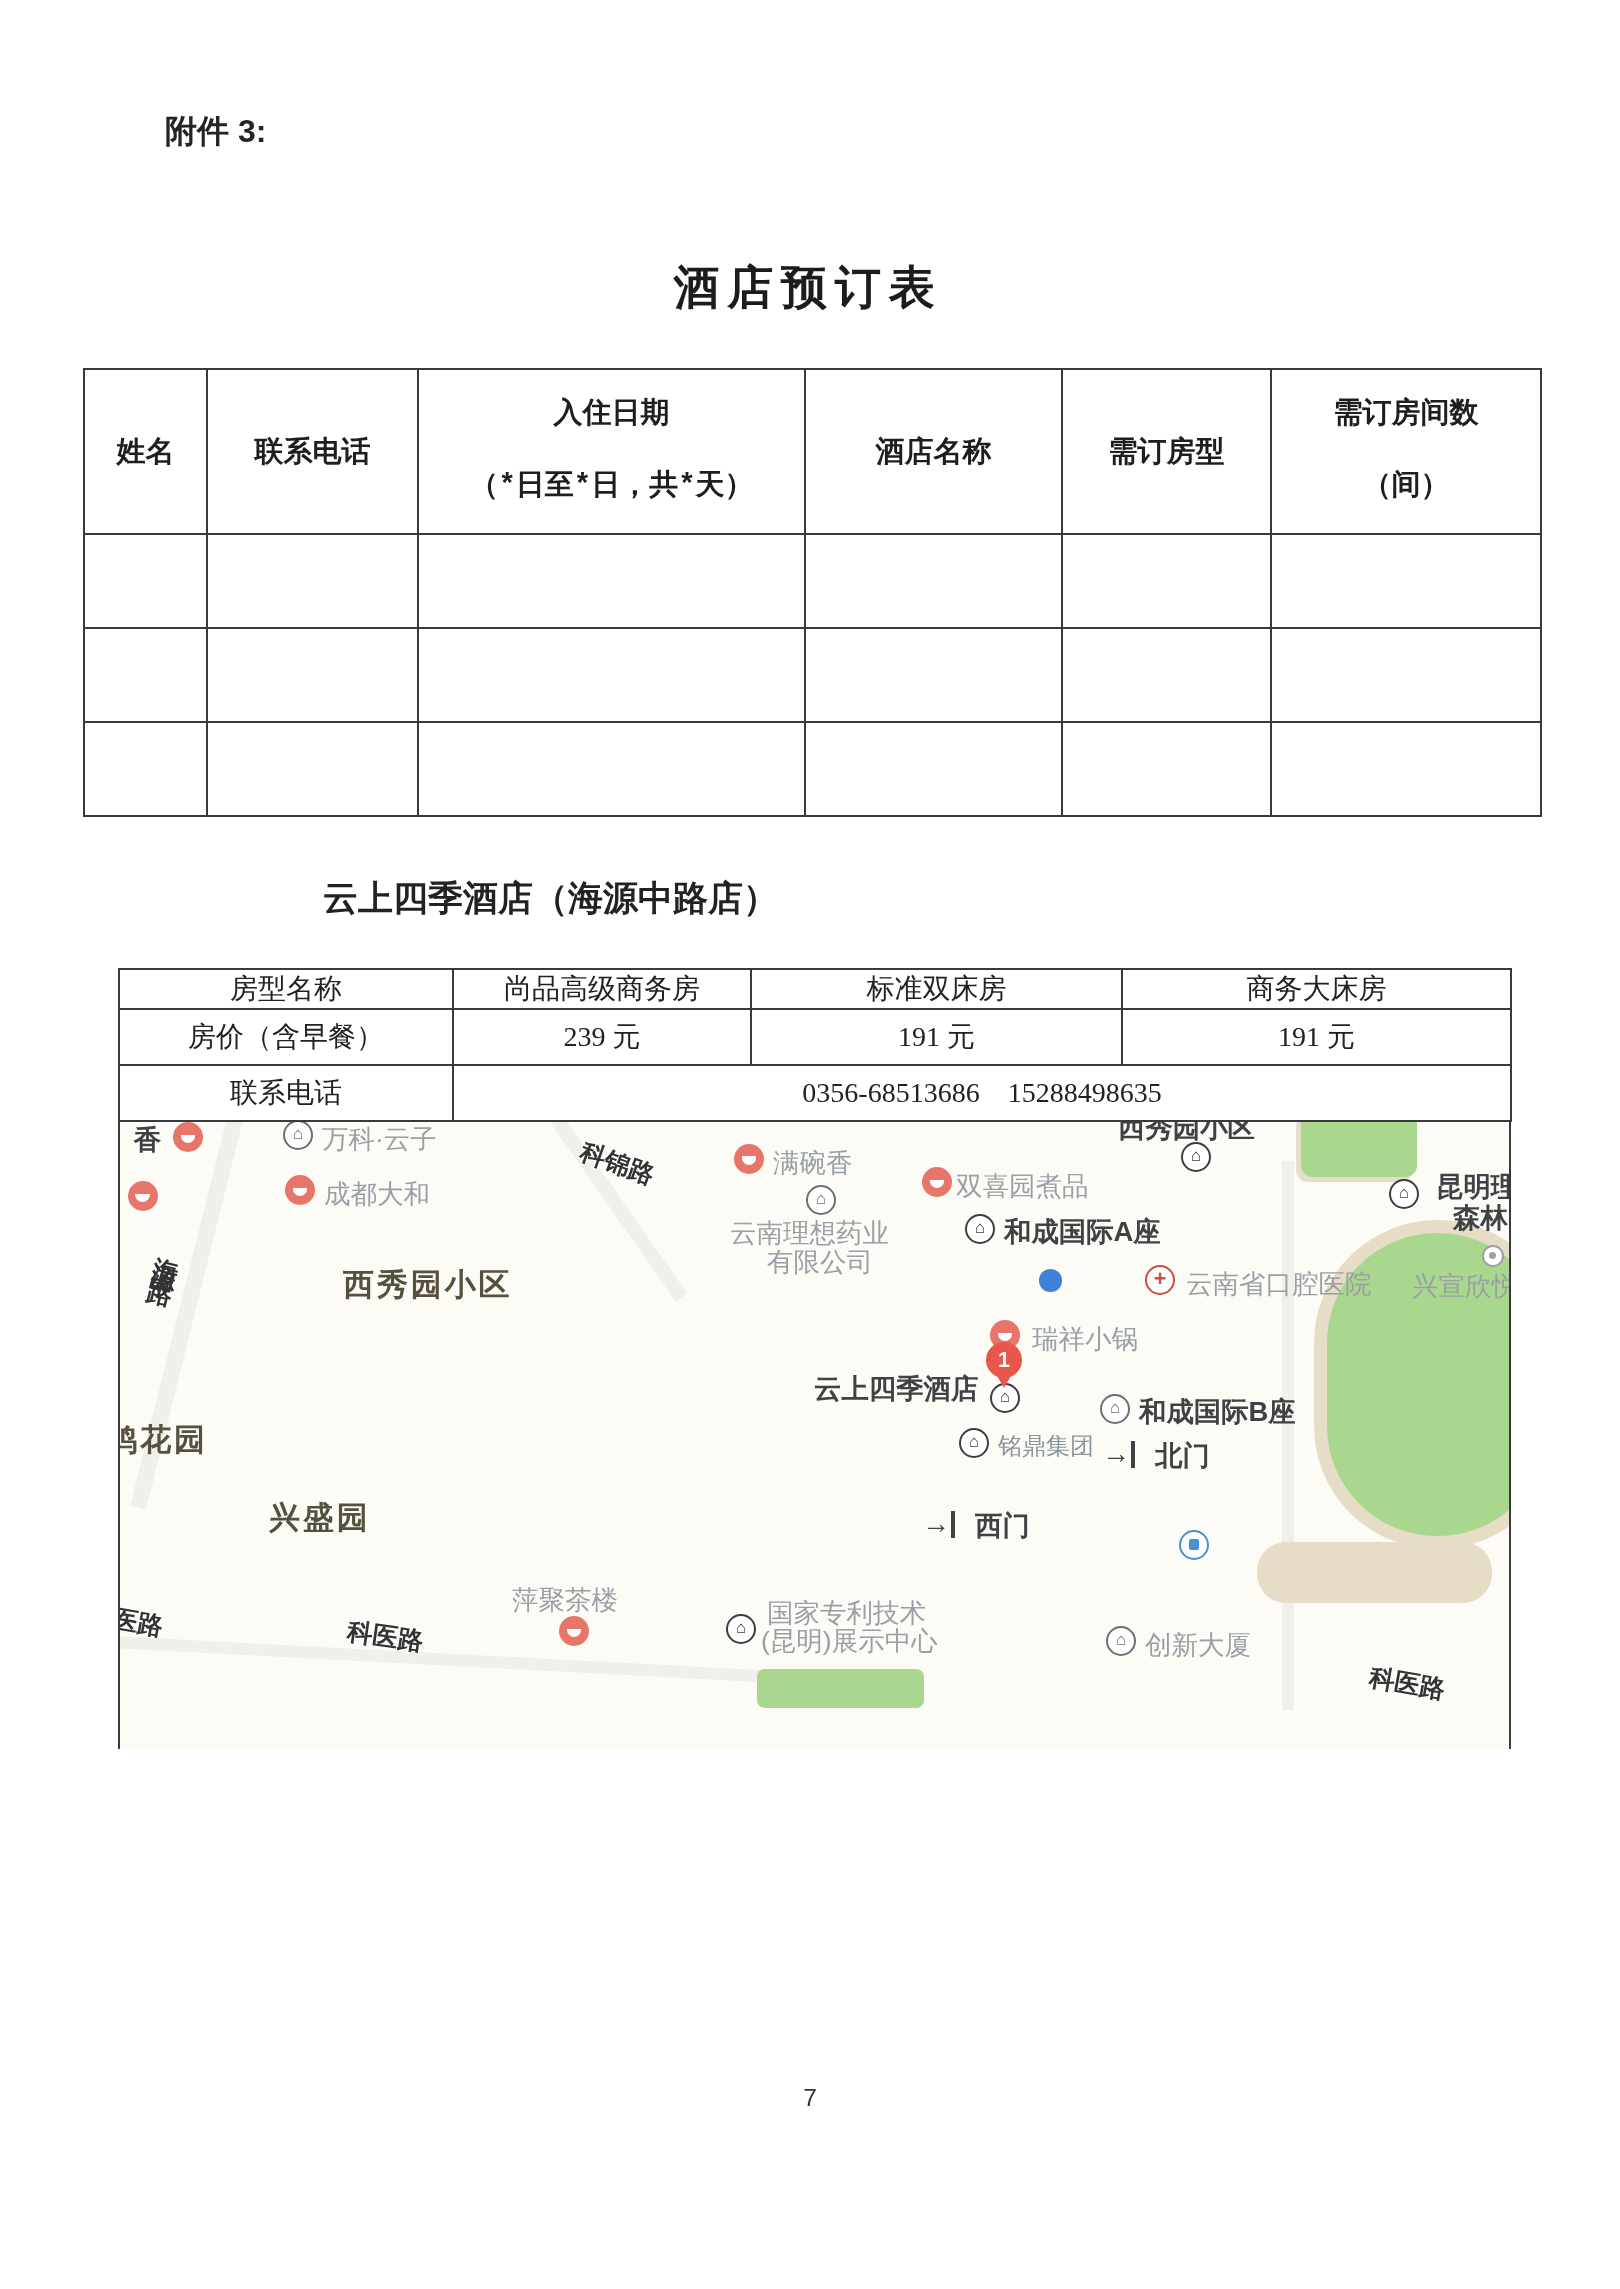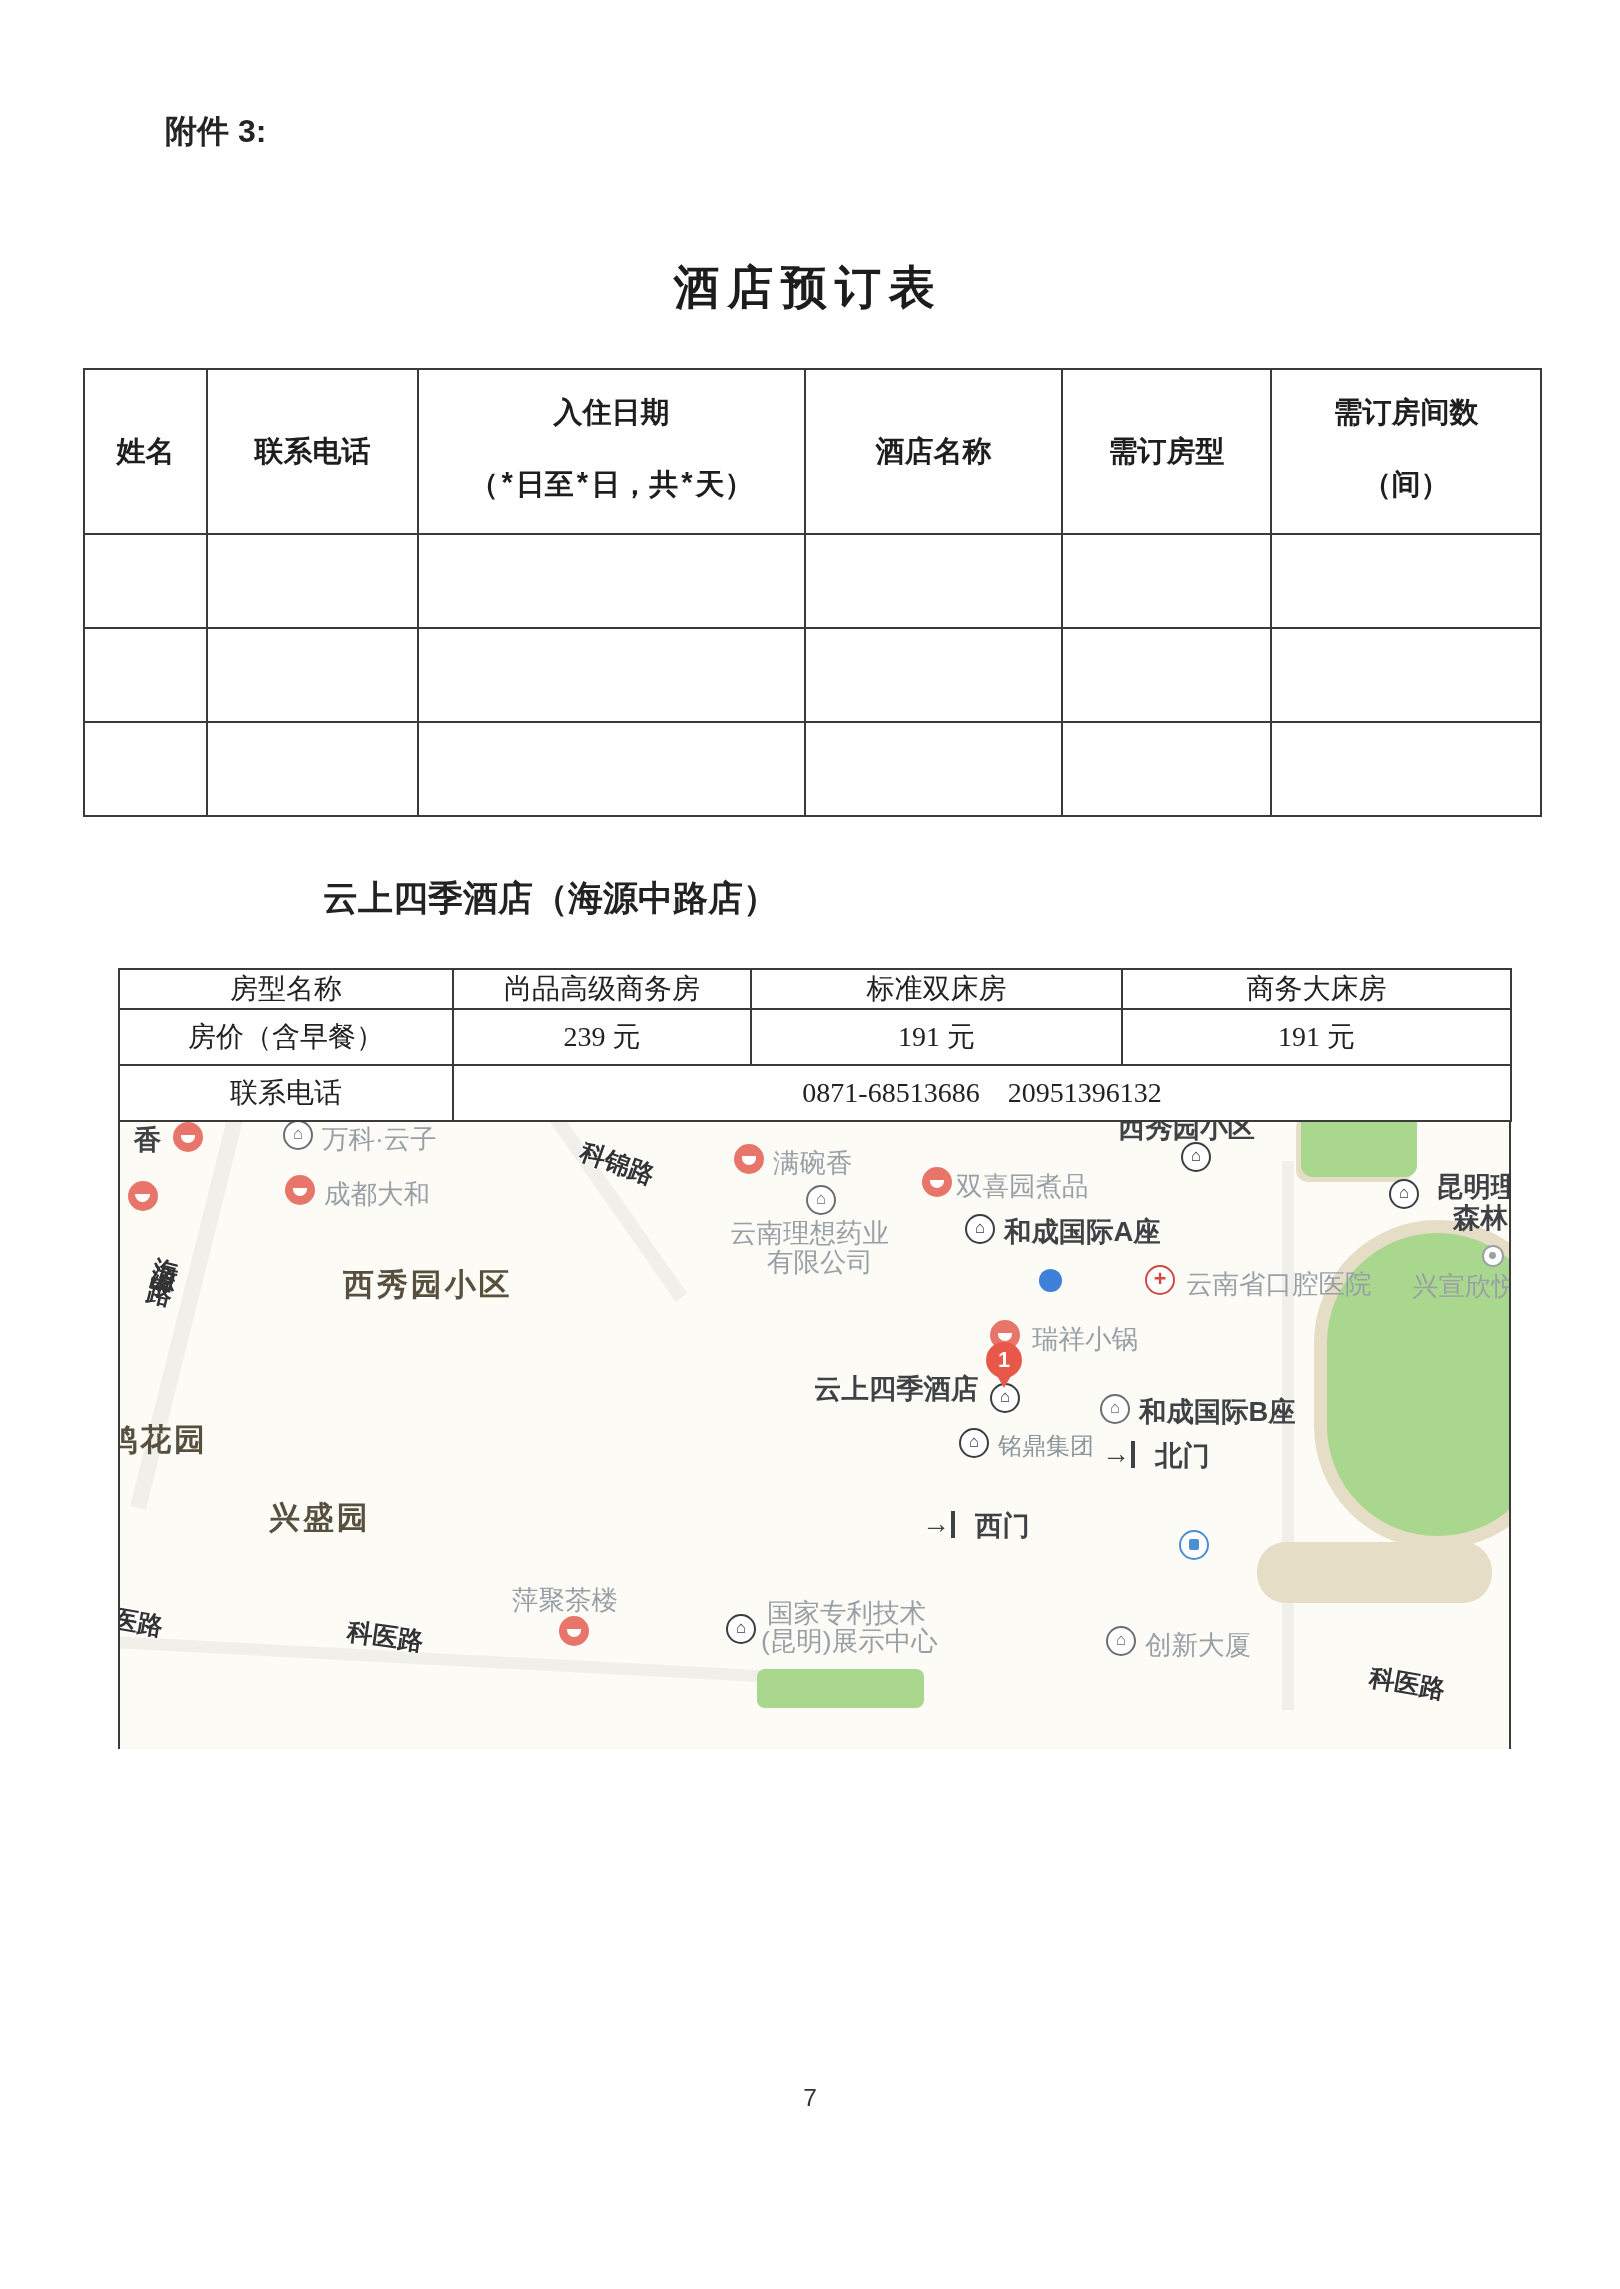--- a/index.html
+++ b/index.html
@@ -193,21 +193,21 @@
       <td>商务大床房</td>
     </tr>
     <tr class="r2">
       <td>房价（含早餐）</td>
       <td>239 元</td>
       <td>191 元</td>
       <td>191 元</td>
     </tr>
     <tr class="r4">
       <td>联系电话</td>
-      <td colspan="3">0871-68513686　20951396132</td>
+      <td colspan="3">0356-68513686　15288498635</td>
     </tr>
   </tbody>
     </table>
 
   <div class="map">
 
     <div class="roadline" style="left:61px;top:-29px;width:15.7px;height:421px;transform:rotate(14deg)"></div>
     <div class="roadline" style="left:490px;top:-29px;width:13.7px;height:225px;transform:rotate(-35deg)"></div>
     <div class="roadline" style="left:-9.8px;top:534px;width:765px;height:11.8px;transform:rotate(3deg)"></div>
     <div class="roadline" style="left:1162px;top:39px;width:11.8px;height:549px"></div>

